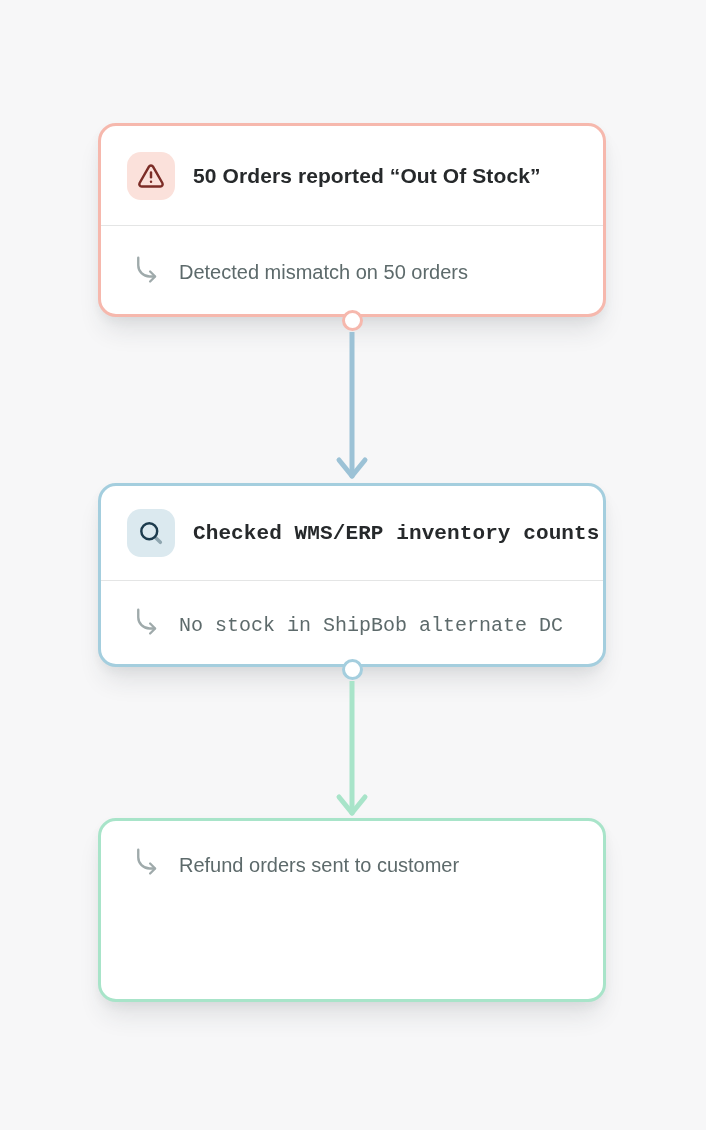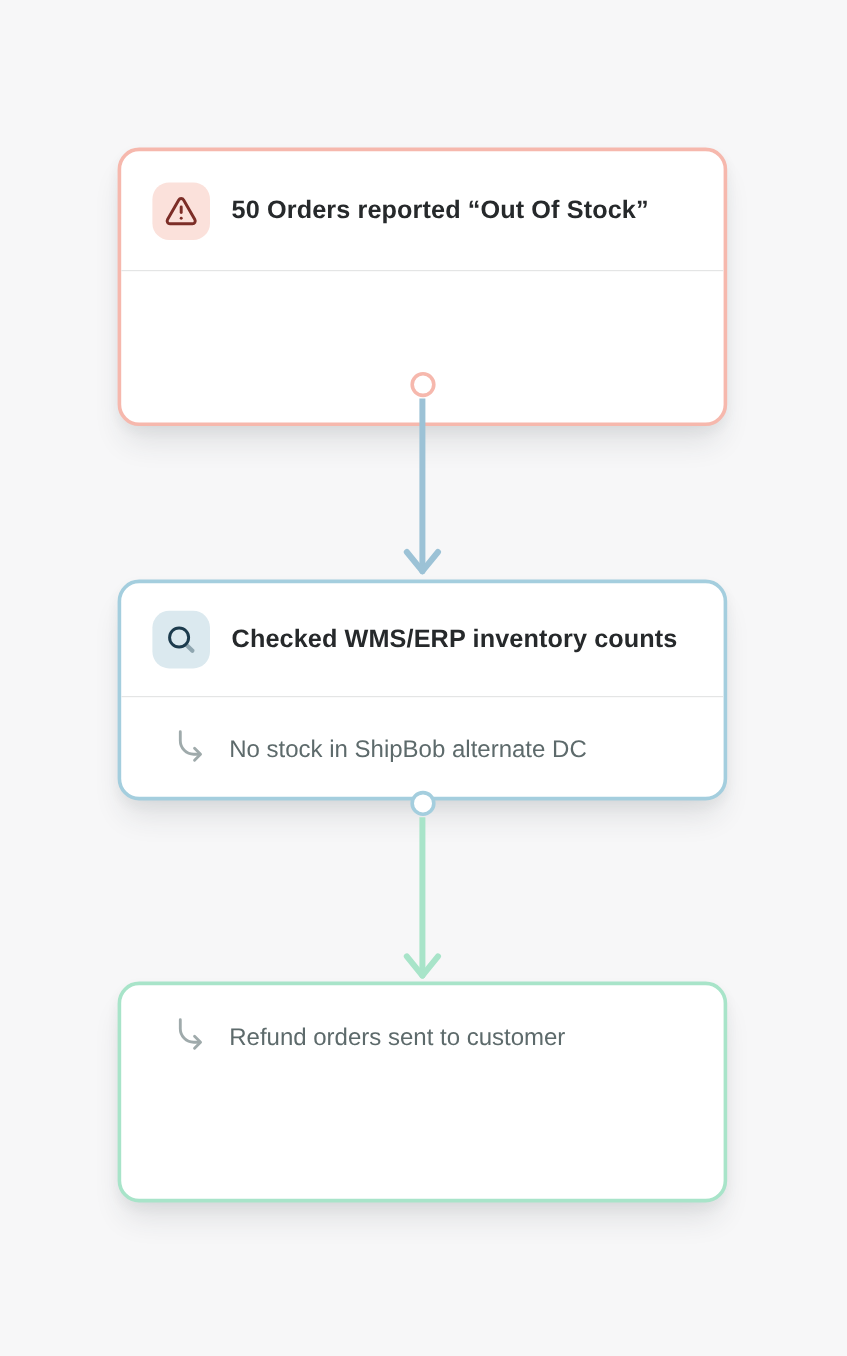--- a/index.html
+++ b/index.html
@@ -17,22 +17,22 @@
     position: absolute;
     left: 98px;
     width: 508px;
     background: #ffffff;
     border: 3px solid #cccccc; 
     border-radius: 18px;
     box-shadow: 0 18px 26px -6px rgba(40,50,60,0.12), 0 4px 10px rgba(40,50,60,0.05);
     overflow: hidden;
     cursor: pointer;
   }
-  .node-1 { top: 123px; height: 232px; }
-  .node-2 { top: 483px; height: 184px; }
+  .node-1 { top: 123px; height: 194px; }
+  .node-2 { top: 483px; height: 184px; font-family: Liberation Mono, monospace; }
   .node-3 { top: 818px; height: 184px; }
 
   .node-header {
     display: flex;
     align-items: center;
     gap: 18px;
     padding-left: 26px;
     border-bottom: 1px solid #e4e5e5;
   }
   .node-1 .node-header { height: 100px; }
@@ -55,21 +55,21 @@
   }
 
   .node-sub {
     display: flex;
     align-items: center;
     gap: 16px;
     padding-left: 30px;
     height: calc(100% - 100px);
   }
   .node-1 .node-sub { height: 93px; }
-  .node-2 .node-sub, .node-3 .node-sub { height: 88px; margin-left: 12px; }
+  .node-2 .node-sub, .node-3 .node-sub { height: 88px; }
 
   .node-subtitle {
     font-size: 20px;
     font-weight: 400;
     color: #5d6a6b;
     white-space: nowrap;
   }
   .corner-arrow { flex: 0 0 auto; margin-top: -4px; }
 
   
@@ -97,20 +97,29 @@
   <div class="node node-1" style="border-color: rgb(246, 184, 173);">
     <div class="node-header">
       <span class="icon-chip" style="background-color: rgb(251, 225, 219); color: rgb(124, 45, 39);">
         <svg width="28" height="28" viewBox="0 0 24 24" fill="none" stroke="currentColor" stroke-width="2.1" stroke-linecap="round" stroke-linejoin="round">
           <path d="m21.73 18-8-14a2 2 0 0 0-3.48 0l-8 14A2 2 0 0 0 4 21h16a2 2 0 0 0 1.73-3Z"></path>
           <path d="M12 9v4"></path>
           <path d="M12 17h.01"></path>
         </svg>
       </span>
       <span class="node-title">50 Orders reported “Out Of Stock”</span>
+    </div>
+    <div class="node-sub">
+      <span class="corner-arrow">
+        <svg width="32" height="30" viewBox="0 0 24 24" fill="none" stroke="#9faaab" stroke-width="1.9" stroke-linecap="round" stroke-linejoin="round">
+          <path d="M5 3v6a9 9 0 0 0 9 9h4"></path>
+          <path d="m14.5 14 4 4-4 4"></path>
+        </svg>
+      </span>
+      <span class="node-subtitle">Detected mismatch on 50 orders</span>
     </div>
   </div>
 
   <div class="port port-1" style="border-color: rgb(246, 184, 173);"></div>
   <svg class="connector-svg connector-svg-1" width="34" height="148" viewBox="0 0 34 148" fill="none">
     <line x1="17" y1="0" x2="17" y2="144" stroke-width="5" stroke-linecap="round" stroke="#9cc2d6"></line>
     <polyline points="4,128 17,144 30,128" fill="none" stroke-width="5" stroke-linecap="round" stroke-linejoin="round" stroke="#9cc2d6"></polyline>
   </svg>
 
   <div class="node node-2" style="border-color: rgb(164, 206, 222);">

